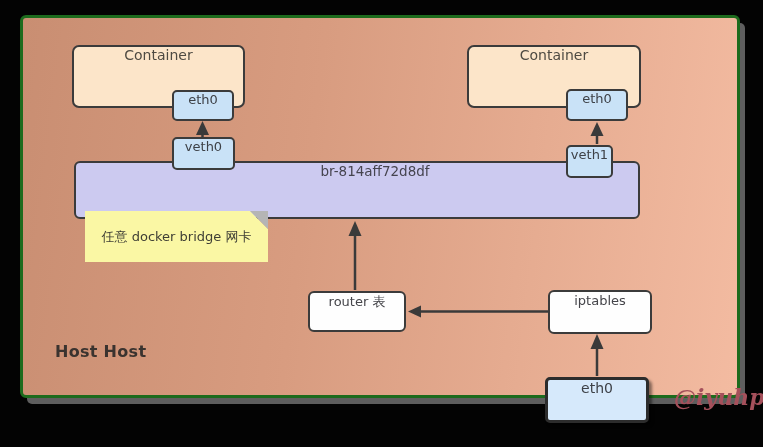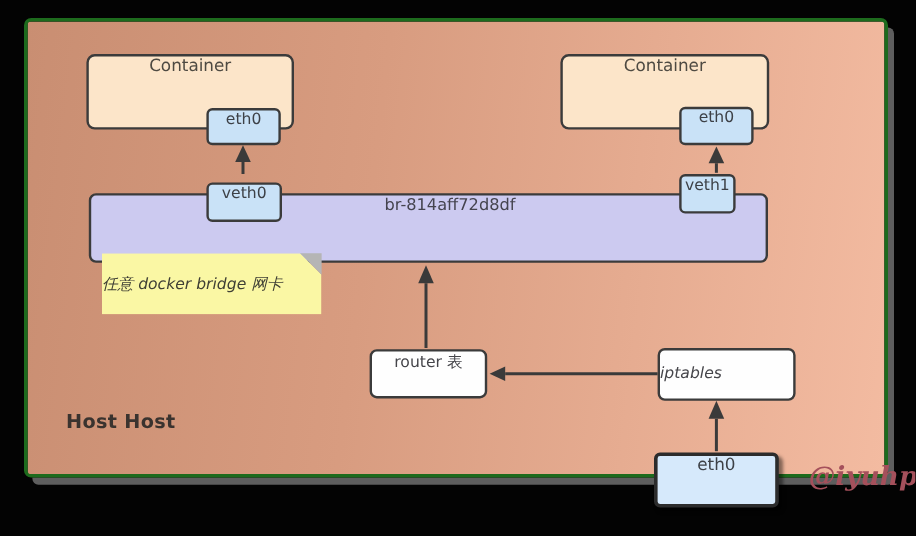--- a/index.html
+++ b/index.html
@@ -22,43 +22,43 @@
     border:2px solid #3b3b3b;color:#45454a;font-size:13px;
   }
 
   .container-box{background:#fce5c9;border-radius:7px;z-index:6;color:#4e4a42;font-size:14px;}
   .container-left{left:72px;top:45px;width:173px;height:63px;}
   .container-right{left:467px;top:45px;width:174px;height:63px;}
 
   .port{background:#c9e2f7;border-radius:5px;z-index:10;color:#3d4147;}
   .eth0-left{left:172px;top:90px;width:62px;height:31px;}
   .eth0-right{left:566px;top:89px;width:62px;height:32px;}
-  .veth0{left:172px;top:152px;width:63px;height:33px;}
+  .veth0{left:172px;top:137px;width:63px;height:33px;}
   .veth1{left:566px;top:145px;width:47px;height:33px;}
 
   .bridge{
     left:74px;top:161px;width:566px;height:58px;
     background:#cccaf0;border-radius:6px;z-index:4;color:#45444f;font-size:13.5px;padding-left:36px;
   }
 
   .note{
     position:absolute;left:85px;top:211px;width:183px;height:51px;z-index:12;
     background:#faf7a4;
     clip-path:polygon(0 0,calc(100% - 18px) 0,100% 18px,100% 100%,0 100%);
-    display:flex;align-items:center;
-    color:#3f3f35;font-size:13px;font-style:italic;
+    display:flex;align-items:center;justify-content:center;
+    color:#3f3f35;font-size:13px;
   }
   .note-fold{
     position:absolute;left:250px;top:211px;width:0;height:0;z-index:13;
     border-top:18px solid #b5b5b5;border-left:18px solid transparent;
   }
 
   .white-box{background:#fefefe;border-radius:6px;z-index:10;}
   .router{left:308px;top:291px;width:98px;height:41px;}
-  .iptables{left:548px;top:290px;width:115px;height:44px;flex-direction:column;line-height:1.45;font-style:italic;}
+  .iptables{left:548px;top:290px;width:104px;height:44px;flex-direction:row;line-height:1.45;}
   .iptables span{display:block;}
 
   .host-eth0{
     left:545px;top:377px;width:104px;height:46px;
     background:#d6e9fb;border:3px solid #2c2c2c;border-radius:5px;
     z-index:14;font-size:14px;color:#3d4147;
     box-shadow:3px 3px 3px rgba(0,0,0,0.45);
   }
 
   .host-label{

